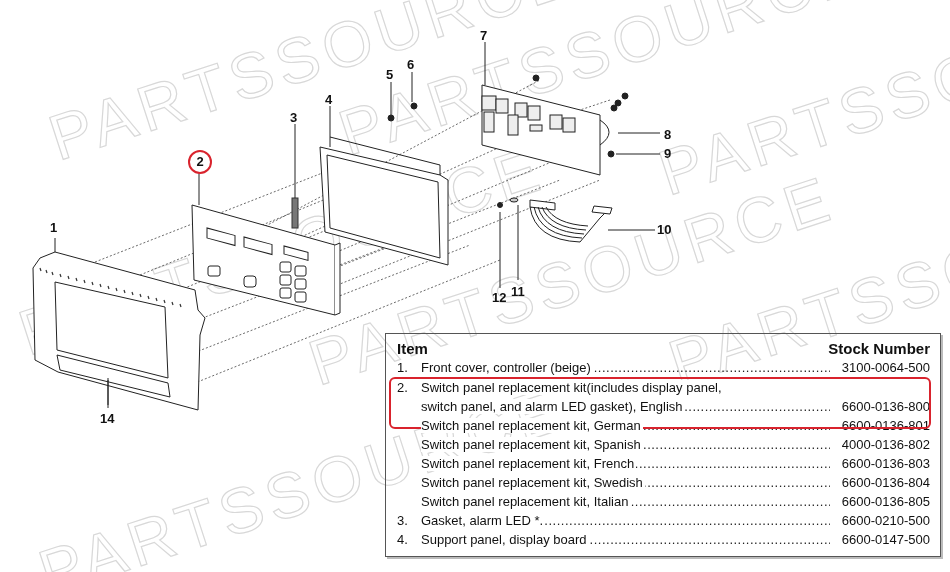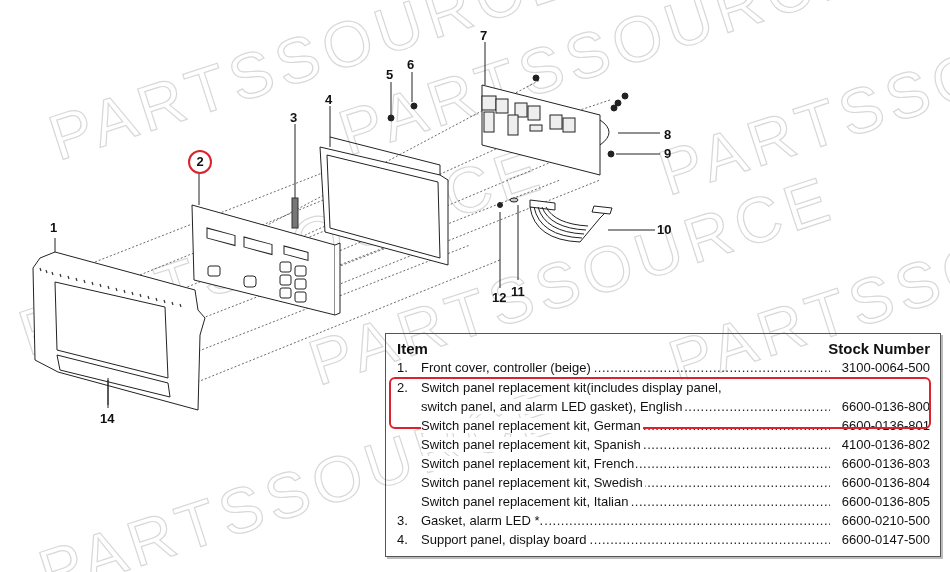--- a/index.html
+++ b/index.html
@@ -182,21 +182,21 @@
       <span class="stock">6600-0136-800</span>
     </div>
     <div class="row" style="top:83px;">
       <span class="num"></span>
       <span class="desc"><span class="txt">Switch panel replacement kit, German</span></span>
       <span class="stock">6600-0136-801</span>
     </div>
     <div class="row" style="top:102px;">
       <span class="num"></span>
       <span class="desc"><span class="txt">Switch panel replacement kit, Spanish</span></span>
-      <span class="stock">4100-0136-802</span>
+      <span class="stock">4000-0136-802</span>
     </div>
     <div class="row" style="top:121px;">
       <span class="num"></span>
       <span class="desc"><span class="txt">Switch panel replacement kit, French</span></span>
       <span class="stock">6600-0136-803</span>
     </div>
     <div class="row" style="top:140px;">
       <span class="num"></span>
       <span class="desc"><span class="txt">Switch panel replacement kit, Swedish</span></span>
       <span class="stock">6600-0136-804</span>

